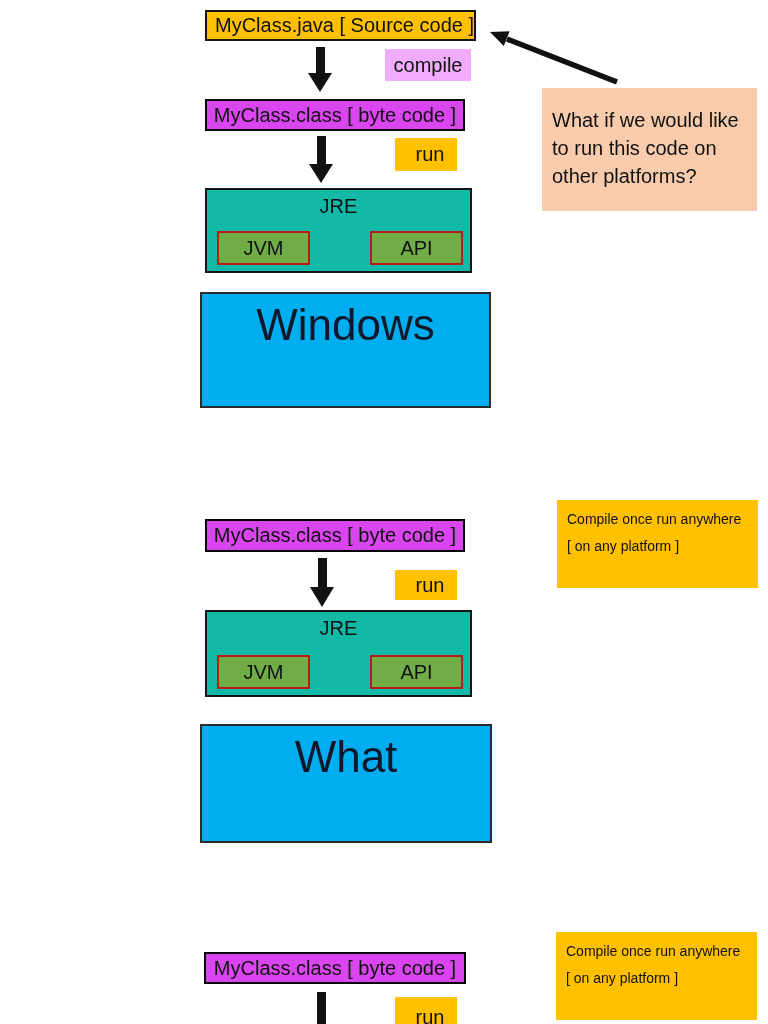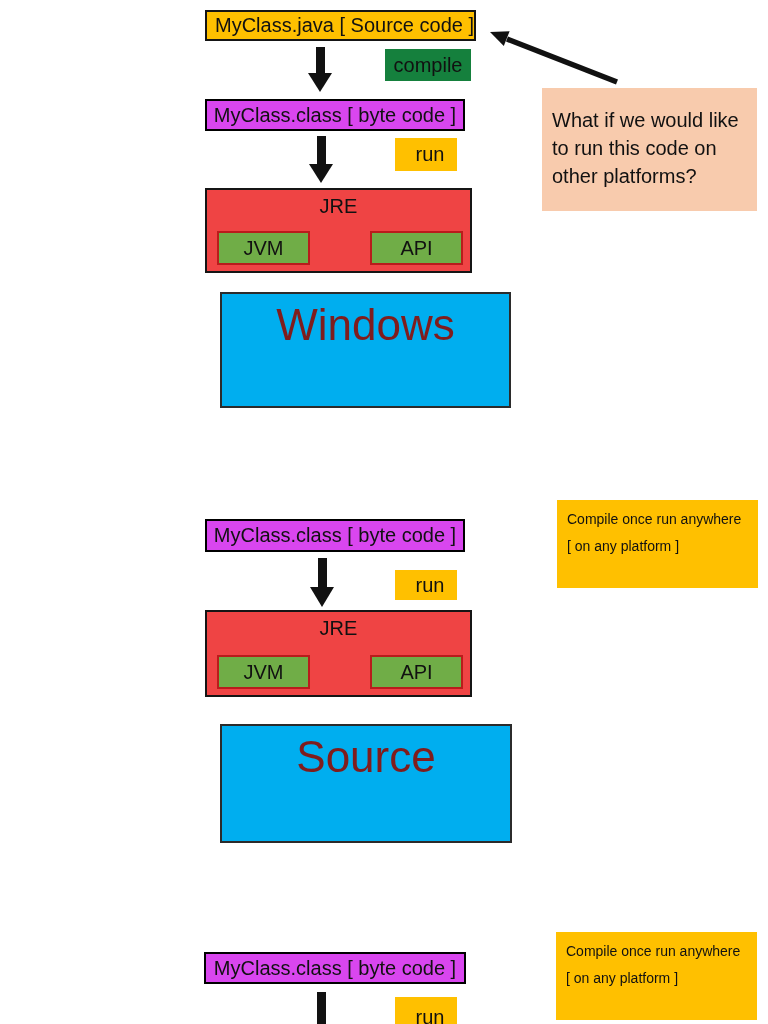--- a/index.html
+++ b/index.html
@@ -22,37 +22,36 @@
     box-sizing: border-box;
     display: flex;
     align-items: center;
     justify-content: center;
     font-size: 20px;
     color: #111;
     white-space: nowrap;
   }
   .gold-fill   { background: #FFC000; padding-left: 8px; }
   .gold-border { border: 2px solid #151515; }
-  .green-lite  { background: #15803d; }
+  .green-lite  { background: #f0abfc; }
   .blue-lite   { background: #d946ef; border: 2px solid #000000; }
   .peach       { background: #F8CBAD; }
-  .peach-bordered { background: #ef4444; border: 2px solid #151515; }
+  .peach-bordered { background: #14b8a6; border: 2px solid #151515; }
   .green-dark  { background: #70AD47; border: 2px solid #b91c1c; text-align: center; }
   .platform {
     position: absolute;
     box-sizing: border-box;
     background: #00AEEF;
     border: 2px solid #2b2b2b;
     display: flex;
     justify-content: center;
     align-items: flex-start;
     padding-top: 6px;
     font-size: 44px;
-    color: #7f1d1d;
-    margin-left: 20px;
+    color: #0f172a;
   }
   .jre-label {
     position: absolute;
     top: 5px; left: 0; right: 0;
     text-align: center;
     font-size: 20px;
   }
   .note {
     position: absolute;
     box-sizing: border-box;
@@ -126,21 +125,21 @@
   </div>
 
   <div class="box gold-fill" style="left:395px; top:570px; width:62px; height:30px;">run</div>
 
   <div class="abs peach-bordered" style="left:205px; top:610px; width:267px; height:87px;">
     <div class="jre-label">JRE</div>
     <div class="box green-dark" style="left:10px; top:43px; width:93px; height:34px;">JVM</div>
     <div class="box green-dark" style="left:163px; top:43px; width:93px; height:34px;">API</div>
   </div>
 
-  <div class="platform" style="left:200px; top:724px; width:292px; height:119px;">Source</div>
+  <div class="platform" style="left:200px; top:724px; width:292px; height:119px;">What</div>
 
   <div class="note-gold" style="left:557px; top:500px; width:201px; height:88px;">Compile once run anywhere [ on any platform ]</div>
 
   <div class="box blue-lite" style="left:204px; top:952px; width:262px; height:32px;">MyClass.class [ byte code ]</div>
 
   <div class="abs" style="left:306px; top:991px;">
     <svg width="30" height="60" viewBox="0 0 30 60">
       <rect x="11" y="1" width="9" height="37" fill="#111"></rect>
       <polygon points="3,36 27,36 15,57" fill="#111"></polygon>
     </svg>

